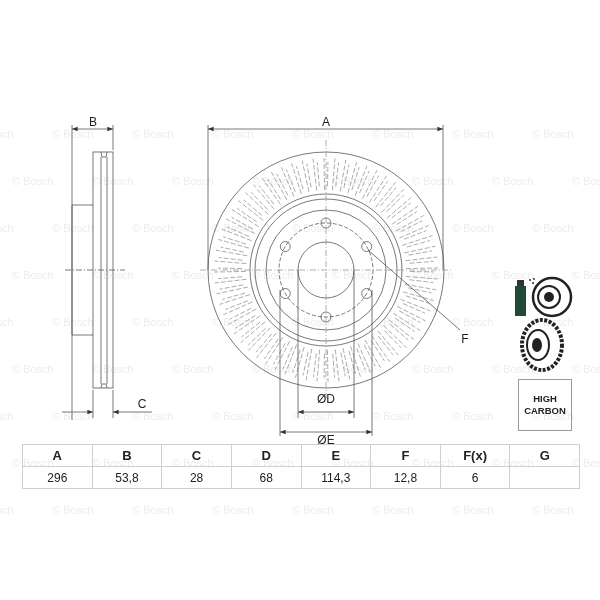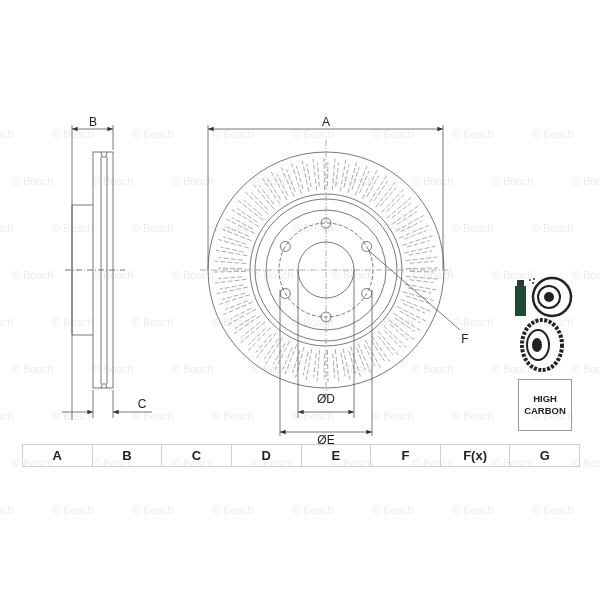--- a/index.html
+++ b/index.html
@@ -318,14 +318,24 @@
       <tr class="hdr">
     <td>A</td>
     <td>B</td>
     <td>C</td>
     <td>D</td>
     <td>E</td>
     <td>F</td>
     <td>F(x)</td>
     <td>G</td>
   </tr>
+  <tr>
+    <td>296</td>
+    <td>53,8</td>
+    <td>28</td>
+    <td>68</td>
+    <td>114,3</td>
+    <td>12,8</td>
+    <td>6</td>
+    <td></td>
+  </tr>
 </tbody>
   </table>
 
 </body></html>

